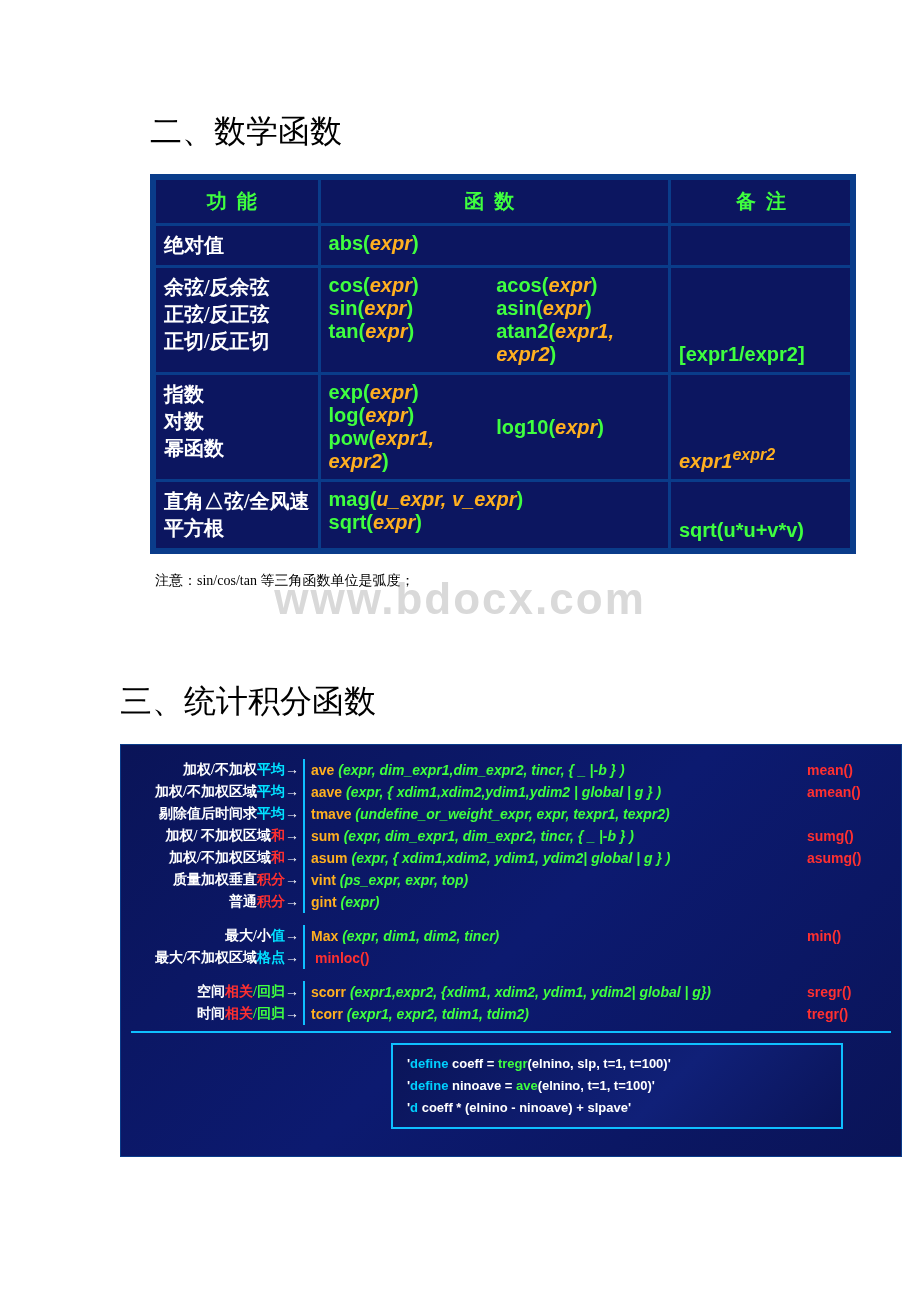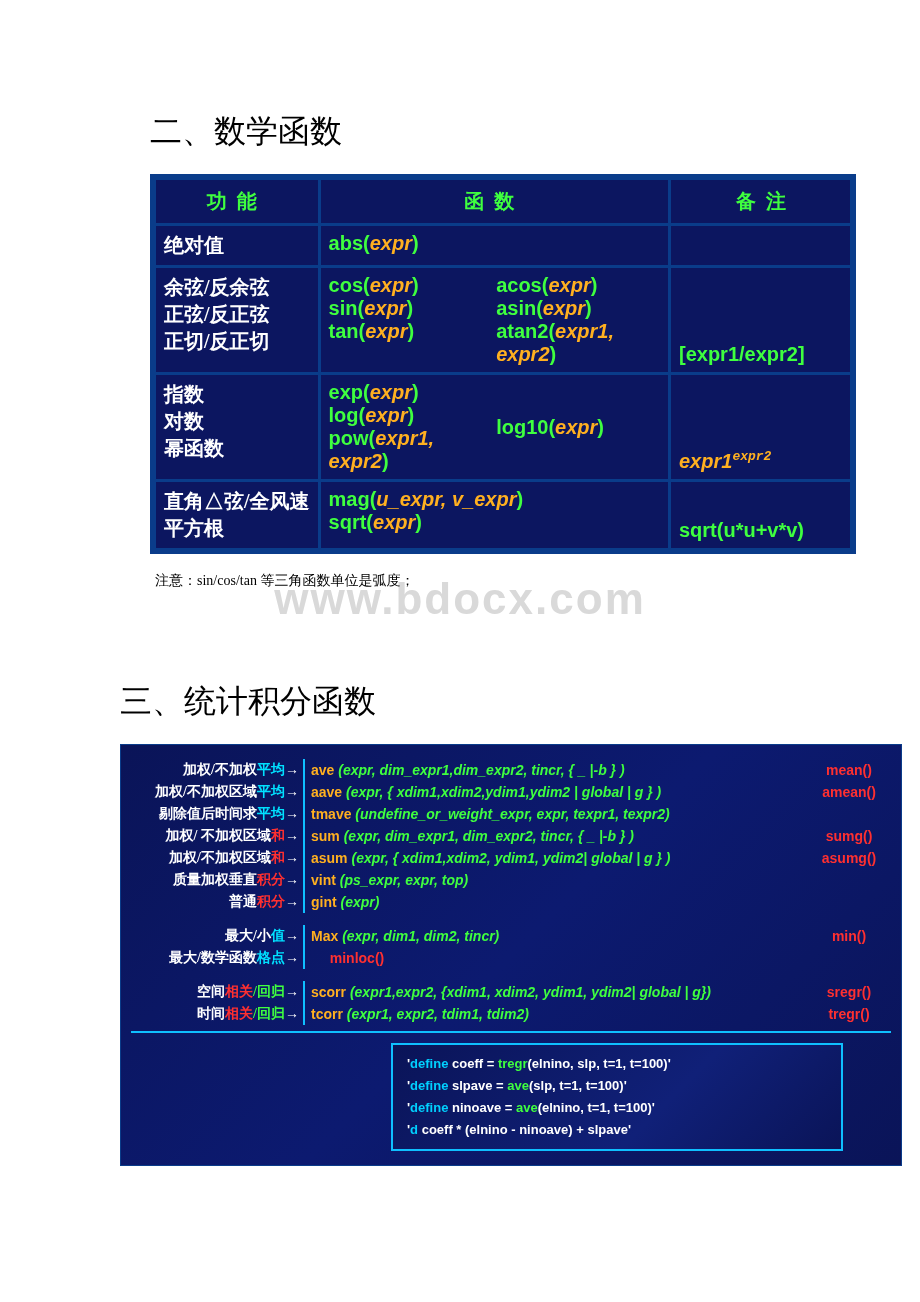--- a/index.html
+++ b/index.html
@@ -81,40 +81,39 @@
     font-family: Arial, Helvetica, sans-serif;
     font-weight: bold;
     white-space: nowrap;
     vertical-align: bottom !important;
   }
   .right-cell .arg {
     color: #ffb020;
     font-style: italic;
   }
   .right-cell .expo {
-    font-size: 13px;
+    font-size: 16px;
     vertical-align: super;
-    font-family: Liberation Mono, monospace;
   }
   .note {
     font-size: 14px;
     color: #000;
     margin: 18px 0 6px 65px;
     font-family: "SimSun", serif;
     position: relative;
     z-index: 2;
   }
   
   .stats-box {
     margin: 18px 0 8px 30px;
     width: 760px;
     background: #0c1660;
     background: linear-gradient(135deg, #0a1458 0%, #0c1a70 50%, #0a1458 100%);
     border: 1px solid #0a3c8a;
-    padding: 14px 10px 14px 10px;
+    padding: 14px 10px 27px 10px;
     font-family: Arial, Helvetica, sans-serif;
     font-size: 14px;
     font-weight: bold;
   }
   .stats-row {
     display: flex;
     align-items: flex-start;
     line-height: 22px;
   }
   .stats-group { margin-bottom: 12px; }
@@ -134,21 +133,21 @@
   .stats-left .hl-green { color: #3fff3f; }
   .arrow { color: #ffffff; }
   .stats-mid {
     flex: 1;
     color: #ffb020;
   }
   .stats-mid .fname { color: #ffb020; }
   .stats-mid .args { color: #3fff3f; font-style: italic; }
   .stats-right {
     width: 84px;
-    text-align: center;
+    text-align: left;
     color: #ff3030;
     padding-left: 4px;
   }
   .stats-hr {
     border: none;
     border-top: 2px solid #0fbfff;
     margin: 6px 0 8px 0;
   }
   .example-box {
     margin: 10px 0 0 260px;
@@ -288,38 +287,37 @@
           <div class="stats-right"></div>
         </div>
       </div>
     <div class="stats-group" id="stats-g2">
         <div class="stats-row">
           <div class="stats-left"><span>最大/小</span><span class="hl-cyan">值</span><span class="arrow">→</span></div>
           <div class="stats-mid"><span class="fname">Max </span><span class="args">(expr, dim1, dim2, tincr)</span></div>
           <div class="stats-right">min()</div>
         </div>
         <div class="stats-row">
-          <div class="stats-left"><span>最大/数学函数</span><span class="hl-cyan">格点</span><span class="arrow">→</span></div>
+          <div class="stats-left"><span>最大/不加权区域</span><span class="hl-cyan">格点</span><span class="arrow">→</span></div>
           <div class="stats-right">minloc()</div>
         </div>
       </div>
     <div class="stats-group" id="stats-g3" style="margin-bottom:4px;">
         <div class="stats-row">
           <div class="stats-left"><span>空间</span><span class="hl-red">相关</span><span class="hl-green">/回归</span><span class="arrow">→</span></div>
           <div class="stats-mid"><span class="fname">scorr </span><span class="args">(expr1,expr2, {xdim1, xdim2, ydim1, ydim2| global | g})</span></div>
           <div class="stats-right">sregr()</div>
         </div>
         <div class="stats-row">
           <div class="stats-left"><span>时间</span><span class="hl-red">相关</span><span class="hl-green">/回归</span><span class="arrow">→</span></div>
           <div class="stats-mid"><span class="fname">tcorr </span><span class="args">(expr1, expr2, tdim1, tdim2)</span></div>
           <div class="stats-right">tregr()</div>
         </div>
       </div>
     <hr class="stats-hr">
     <div class="example-box" id="ex-box">
         <div class="line"><span class="q">'</span><span class="kw">define</span><span> coeff = </span><span class="fn">tregr</span><span>(elnino, slp, t=1, t=100)'</span></div>
-        <div class="line"><span class="q">'</span><span class="kw">define</span><span> slpave = </span><span class="fn">ave</span><span>(slp, t=1, t=100)'</span></div>
         <div class="line"><span class="q">'</span><span class="kw">define</span><span> ninoave = </span><span class="fn">ave</span><span>(elnino, t=1, t=100)'</span></div>
         <div class="line"><span class="q">'</span><span class="kw">d</span><span> coeff * (elnino - ninoave) + slpave'</span></div>
       </div>
   </div>
 
 </div>
 
 </body></html>

